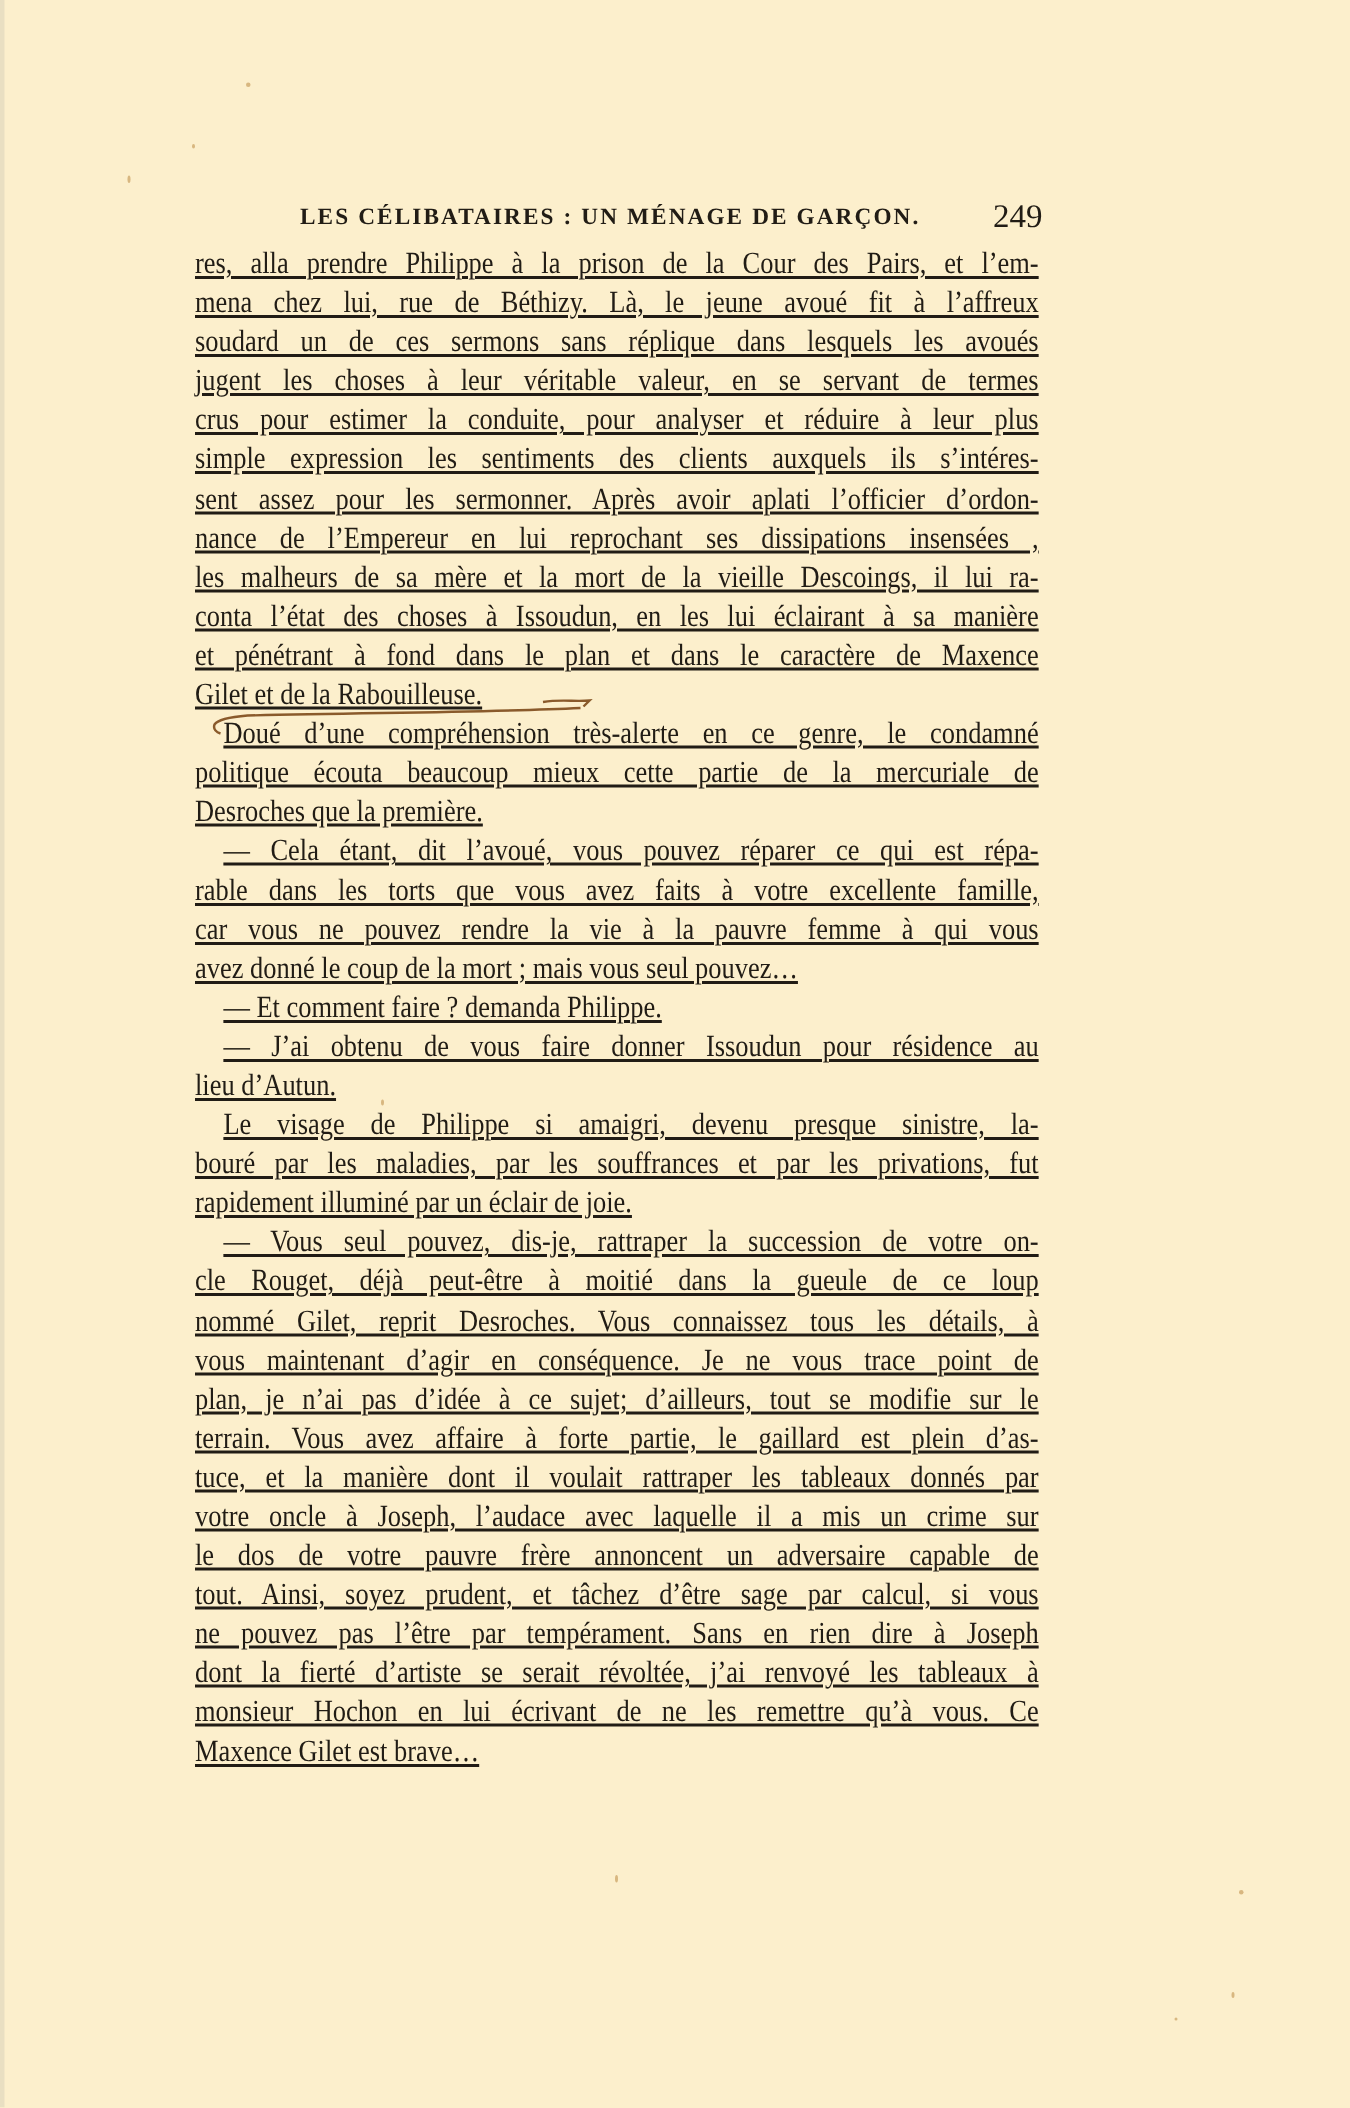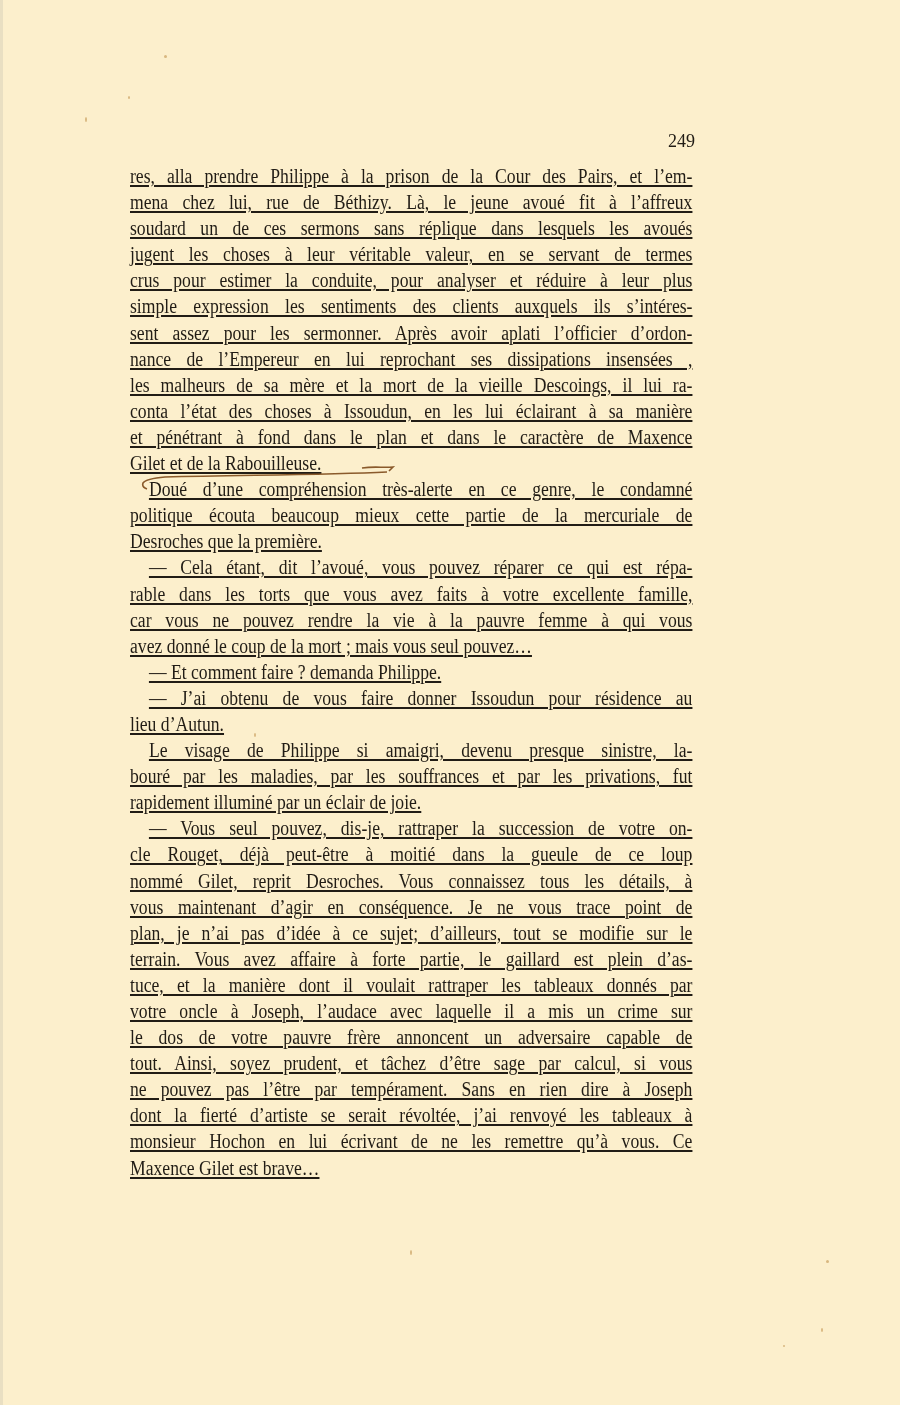--- a/index.html
+++ b/index.html
@@ -41,21 +41,21 @@
     font-size: 15.5px;
     font-weight: bold;
     letter-spacing: 1.4px;
     white-space: nowrap;
     font-variant: small-caps;
   }
   .page-number {
     position: absolute;
     right: 0;
     top: -2px;
-    font-size: 18px;
+    font-size: 22px;
     white-space: nowrap;
   }
   .text-block {
     position: absolute;
     left: 130px;
     top: 163px;
     width: 563px;
     text-decoration: underline;
   }
   .line {
@@ -89,20 +89,21 @@
 <div class="speck" style="left:85px;top:117px;width:2px;height:5px;"></div>
 <div class="speck" style="left:164px;top:55px;width:3px;height:3px;"></div>
 <div class="speck" style="left:128px;top:96px;width:2px;height:3px;"></div>
 <div class="speck" style="left:826px;top:1260px;width:3px;height:3px;"></div>
 <div class="speck" style="left:783px;top:1345px;width:2px;height:2px;"></div>
 <div class="speck" style="left:821px;top:1328px;width:2px;height:4px;"></div>
 <div class="speck" style="left:410px;top:1250px;width:2px;height:5px;"></div>
 <div class="speck" style="left:254px;top:733px;width:2px;height:4px;"></div>
 
 <div class="header">
+  <span class="running-title">LES CÉLIBATAIRES : UN MÉNAGE DE GARÇON.</span>
   <span class="page-number">249</span>
 </div>
 
 <div class="text-block" id="text-block">
     <div class="line">res, alla prendre Philippe à la prison de la Cour des Pairs, et l’em-</div>
     <div class="line">mena chez lui,  rue de Béthizy. Là, le jeune avoué fit à l’affreux</div>
     <div class="line">soudard un de ces sermons sans réplique dans lesquels les avoués</div>
     <div class="line">jugent les choses à leur véritable valeur, en se servant de termes</div>
     <div class="line">crus pour estimer la conduite, pour analyser et réduire à leur plus</div>
     <div class="line">simple expression les sentiments des clients auxquels ils s’intéres-</div>

